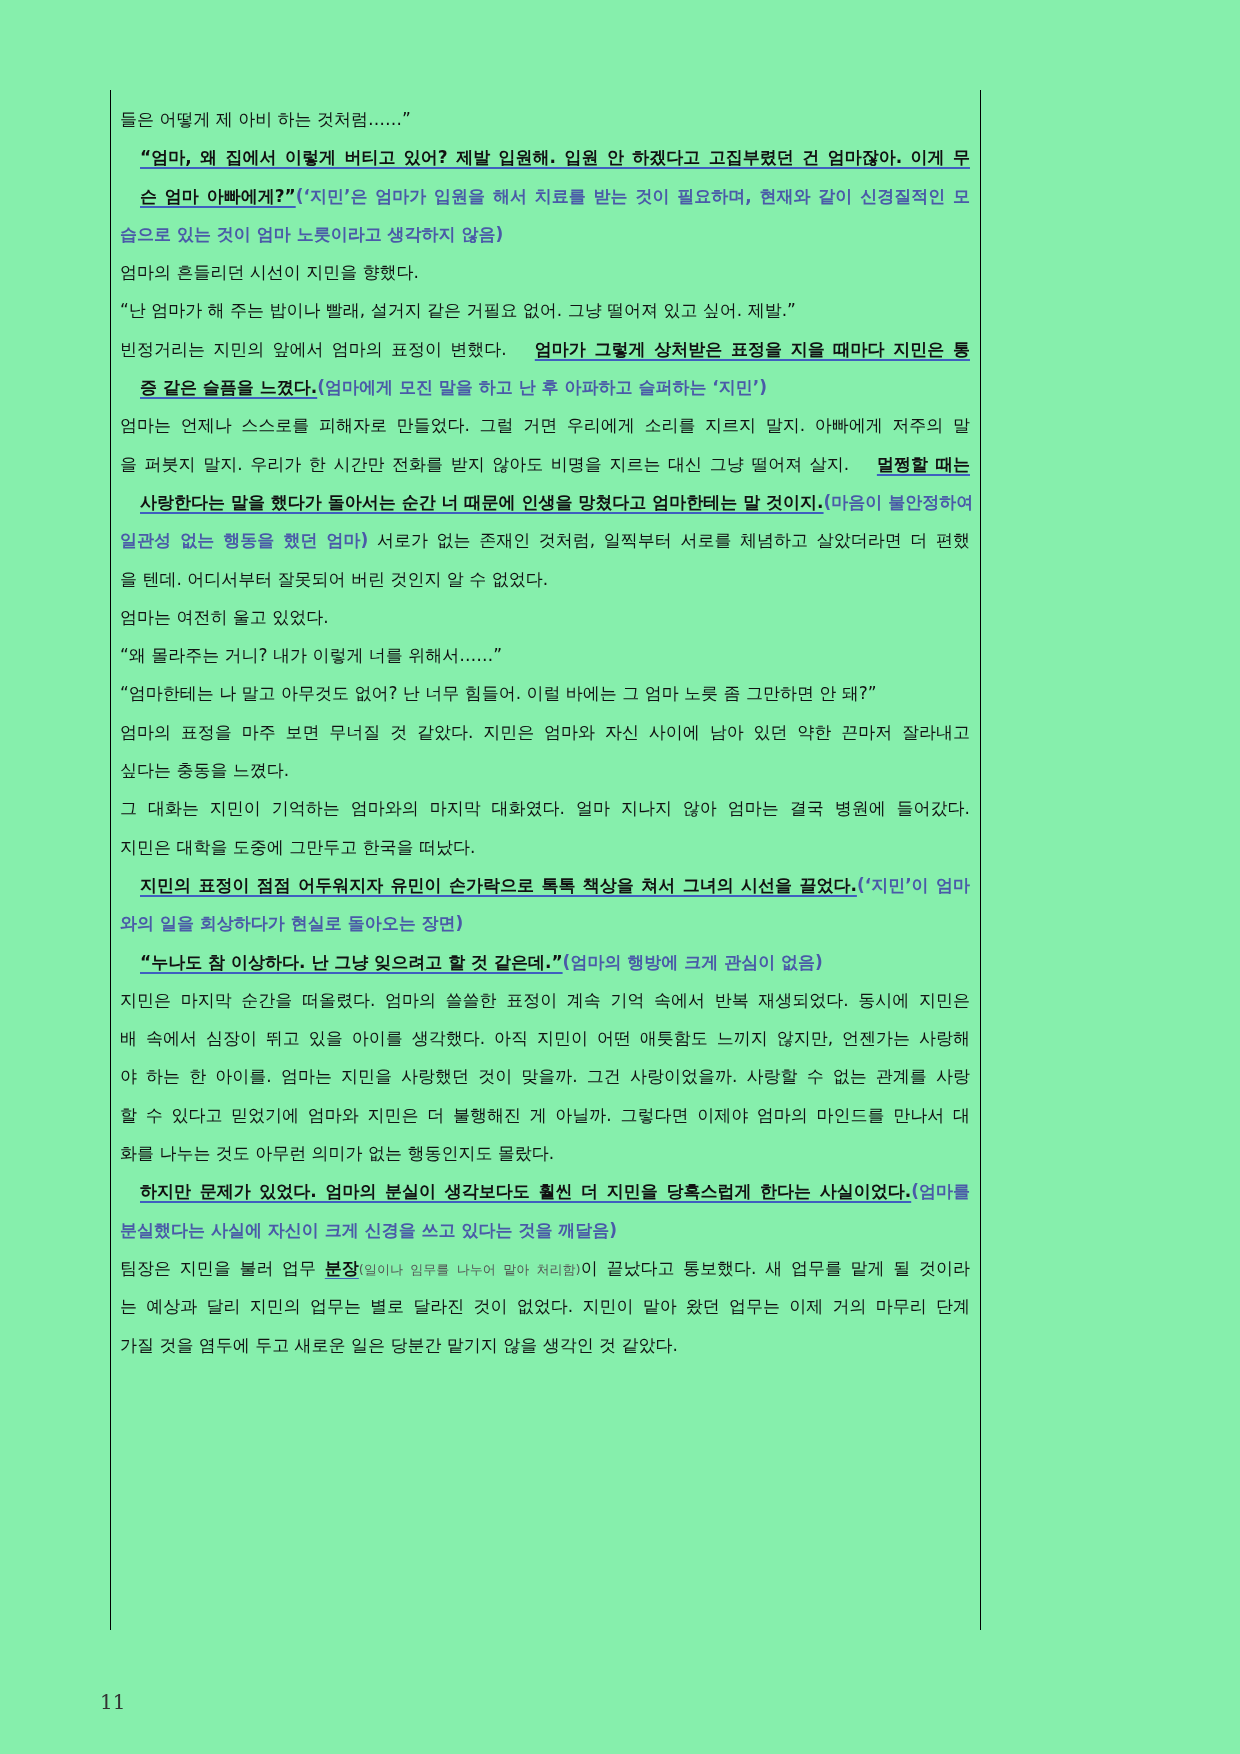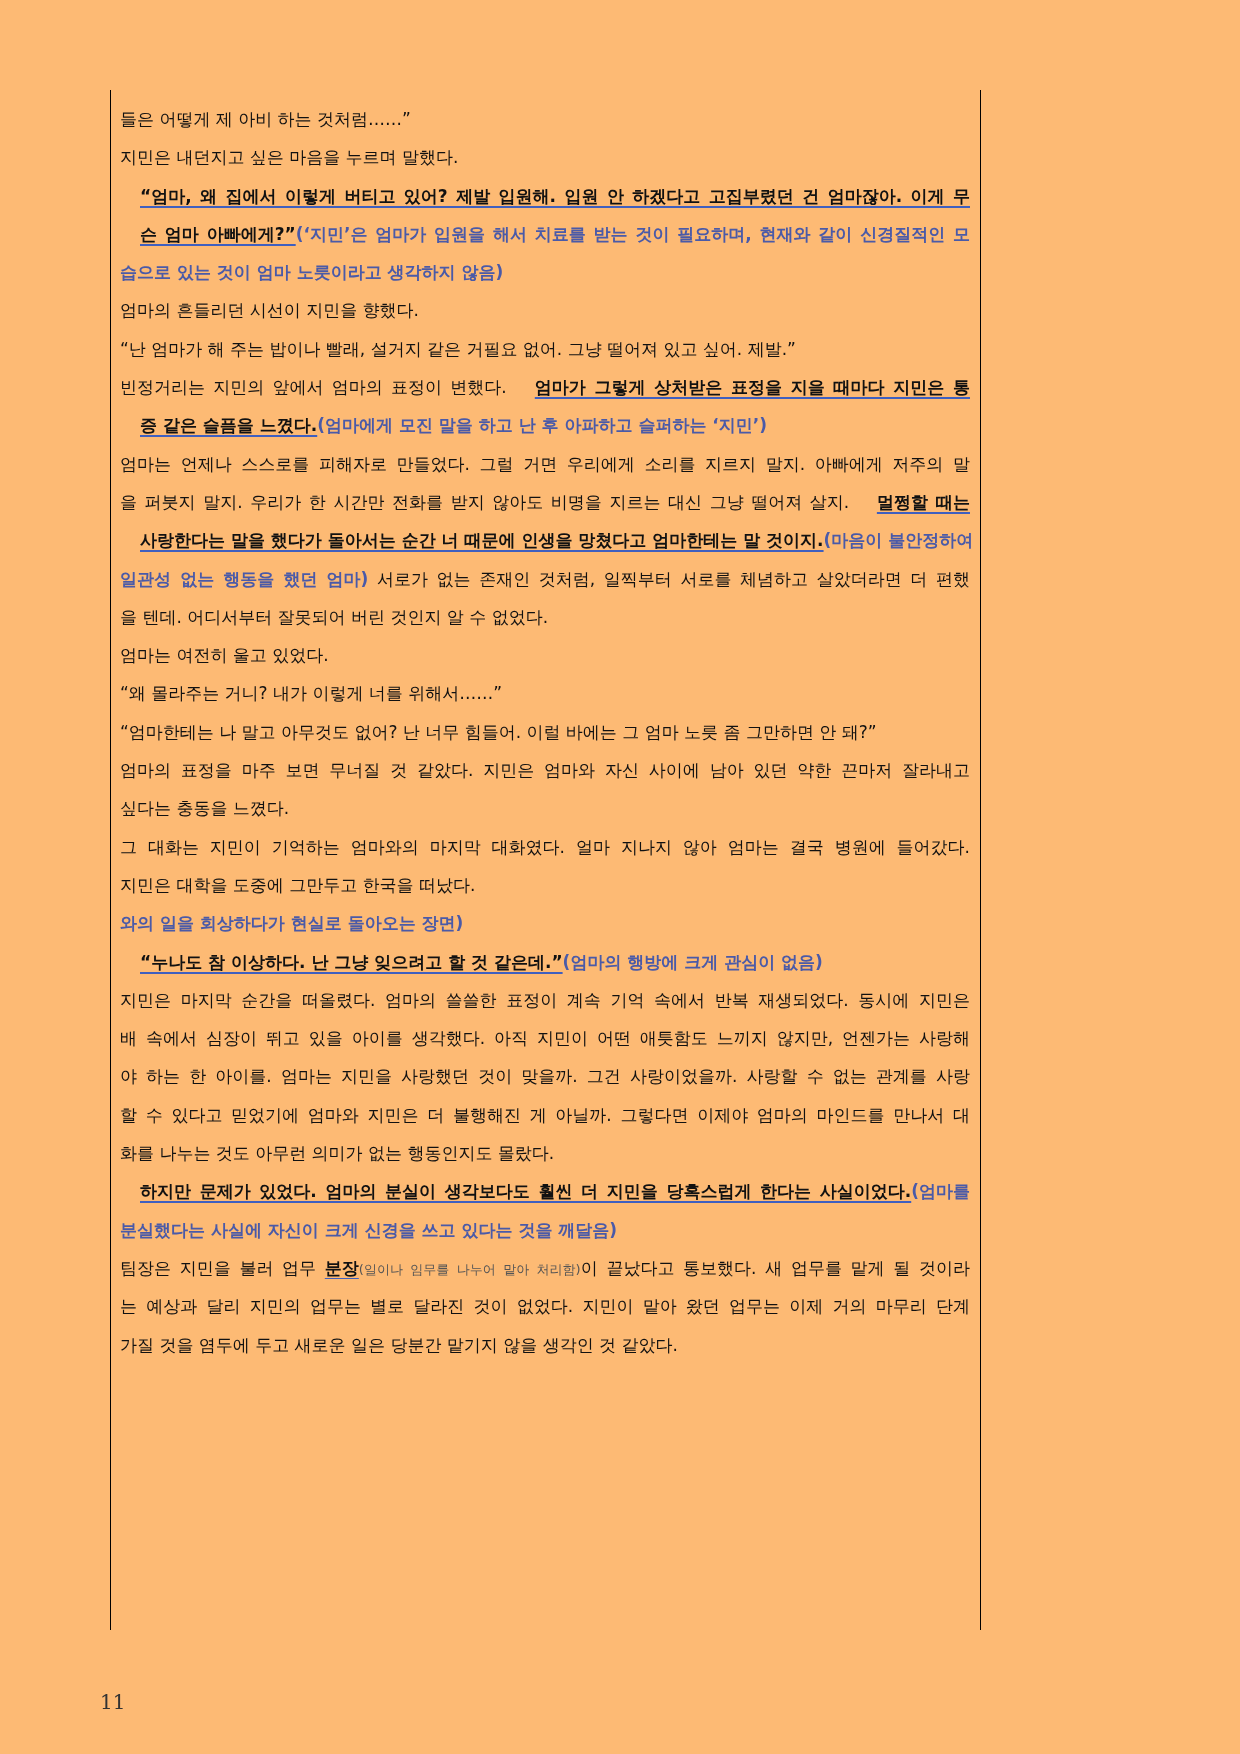--- a/index.html
+++ b/index.html
@@ -1,18 +1,18 @@
 <!DOCTYPE html>
 <html><head>
 <meta charset="utf-8">
 <style>
   html, body { margin:0; padding:0; background:#ffffff; }
   body { width:1240px; height:1754px; position:relative; overflow:hidden;
          font-family:"DejaVu Sans", "Liberation Sans", sans-serif; color:#111; }
-  .page { position:absolute; left:0; top:0; width:1240px; height:1754px; background:#fdba74; }
+  .page { position:absolute; left:0; top:0; width:1240px; height:1754px; background:#86efac; }
   .frame-left { position:absolute; left:110px; top:90px; width:1px; height:1540px; background:#000; }
   .frame-right { position:absolute; left:980px; top:90px; width:1px; height:1540px; background:#000; }
   .body-text { position:absolute; left:120px; top:100px; width:850px; }
   .line { height:38.3px; line-height:38.3px; font-size:17px; white-space:nowrap; overflow:visible;
           text-align:justify; text-align-last:justify; letter-spacing:0px; }
   .line.short { text-align-last:left; }
   .ul { font-weight:bold; text-decoration:underline; text-decoration-color:#3f5fbf;
         text-decoration-thickness:1.5px; text-underline-offset:4px;margin-left:20px; }
   .note { color:#4a5aa8; font-weight:bold; }
   .gloss { font-size:13px; color:#555; }
@@ -21,40 +21,40 @@
                  font-size:20px; color:#333; }
 </style>
 </head>
 <body>
 
 <div class="page">
   <div class="frame-left"></div>
   <div class="frame-right"></div>
   <div class="body-text" id="body-text">
       <div class="line short"><span>들은 어떻게 제 아비 하는 것처럼……”</span></div>
-      <div class="line short"><span> 지민은 내던지고 싶은 마음을 누르며 말했다.</span></div>
       <div class="line"><span class="ul"> “엄마, 왜 집에서 이렇게 버티고 있어? 제발 입원해. 입원 안 하겠다고 고집부렸던 건 엄마잖아. 이게 무</span></div>
       <div class="line"><span class="ul">슨 엄마 아빠에게?”</span><span class="note">(‘지민’은 엄마가 입원을 해서 치료를 받는 것이 필요하며, 현재와 같이 신경질적인 모</span></div>
       <div class="line short"><span class="note">습으로 있는 것이 엄마 노릇이라고 생각하지 않음)</span></div>
       <div class="line short"><span> 엄마의 흔들리던 시선이 지민을 향했다.</span></div>
       <div class="line short"><span> “난 엄마가 해 주는 밥이나 빨래, 설거지 같은 거필요 없어. 그냥 떨어져 있고 싶어. 제발.”</span></div>
       <div class="line"><span> 빈정거리는 지민의 앞에서 엄마의 표정이 변했다. </span><span class="ul">엄마가 그렇게 상처받은 표정을 지을 때마다 지민은 통</span></div>
       <div class="line short"><span class="ul">증 같은 슬픔을 느꼈다.</span><span class="note">(엄마에게 모진 말을 하고 난 후 아파하고 슬퍼하는 ‘지민’)</span></div>
       <div class="line"><span> 엄마는 언제나 스스로를 피해자로 만들었다. 그럴 거면 우리에게 소리를 지르지 말지. 아빠에게 저주의 말</span></div>
       <div class="line"><span>을 퍼붓지 말지. 우리가 한 시간만 전화를 받지 않아도 비명을 지르는 대신 그냥 떨어져 살지. </span><span class="ul">멀쩡할 때는</span></div>
       <div class="line"><span class="ul">사랑한다는 말을 했다가 돌아서는 순간 너 때문에 인생을 망쳤다고 엄마한테는 말 것이지.</span><span class="note">(마음이 불안정하여</span></div>
       <div class="line"><span class="note">일관성 없는 행동을 했던 엄마)</span><span> 서로가 없는 존재인 것처럼, 일찍부터 서로를 체념하고 살았더라면 더 편했</span></div>
       <div class="line short"><span>을 텐데. 어디서부터 잘못되어 버린 것인지 알 수 없었다.</span></div>
       <div class="line short"><span> 엄마는 여전히 울고 있었다.</span></div>
       <div class="line short"><span> “왜 몰라주는 거니? 내가 이렇게 너를 위해서……”</span></div>
       <div class="line short"><span> “엄마한테는 나 말고 아무것도 없어? 난 너무 힘들어. 이럴 바에는 그 엄마 노릇 좀 그만하면 안 돼?”</span></div>
       <div class="line"><span> 엄마의 표정을 마주 보면 무너질 것 같았다. 지민은 엄마와 자신 사이에 남아 있던 약한 끈마저 잘라내고</span></div>
       <div class="line short"><span>싶다는 충동을 느꼈다.</span></div>
       <div class="line"><span> 그 대화는 지민이 기억하는 엄마와의 마지막 대화였다. 얼마 지나지 않아 엄마는 결국 병원에 들어갔다.</span></div>
       <div class="line short"><span>지민은 대학을 도중에 그만두고 한국을 떠났다.</span></div>
+      <div class="line"><span class="ul"> 지민의 표정이 점점 어두워지자 유민이 손가락으로 톡톡 책상을 쳐서 그녀의 시선을 끌었다.</span><span class="note">(‘지민’이 엄마</span></div>
       <div class="line short"><span class="note">와의 일을 회상하다가 현실로 돌아오는 장면)</span></div>
       <div class="line short"><span class="ul"> “누나도 참 이상하다. 난 그냥 잊으려고 할 것 같은데.”</span><span class="note">(엄마의 행방에 크게 관심이 없음)</span></div>
       <div class="line"><span> 지민은 마지막 순간을 떠올렸다. 엄마의 쓸쓸한 표정이 계속 기억 속에서 반복 재생되었다. 동시에 지민은</span></div>
       <div class="line"><span>배 속에서 심장이 뛰고 있을 아이를 생각했다. 아직 지민이 어떤 애틋함도 느끼지 않지만, 언젠가는 사랑해</span></div>
       <div class="line"><span>야 하는 한 아이를. 엄마는 지민을 사랑했던 것이 맞을까. 그건 사랑이었을까. 사랑할 수 없는 관계를 사랑</span></div>
       <div class="line"><span>할 수 있다고 믿었기에 엄마와 지민은 더 불행해진 게 아닐까. 그렇다면 이제야 엄마의 마인드를 만나서 대</span></div>
       <div class="line short"><span>화를 나누는 것도 아무런 의미가 없는 행동인지도 몰랐다.</span></div>
       <div class="line"><span class="ul"> 하지만 문제가 있었다. 엄마의 분실이 생각보다도 훨씬 더 지민을 당혹스럽게 한다는 사실이었다.</span><span class="note">(엄마를</span></div>
       <div class="line short"><span class="note">분실했다는 사실에 자신이 크게 신경을 쓰고 있다는 것을 깨달음)</span></div>
       <div class="line"><span> 팀장은 지민을 불러 업무 </span><span class="term">분장</span><span class="gloss">(일이나 임무를 나누어 맡아 처리함)</span><span>이 끝났다고 통보했다. 새 업무를 맡게 될 것이라</span></div>

